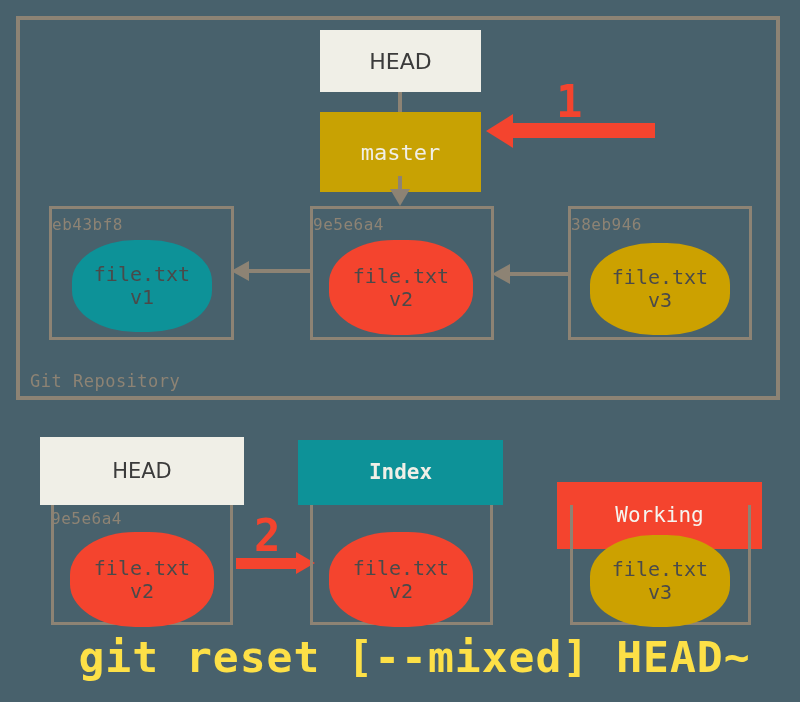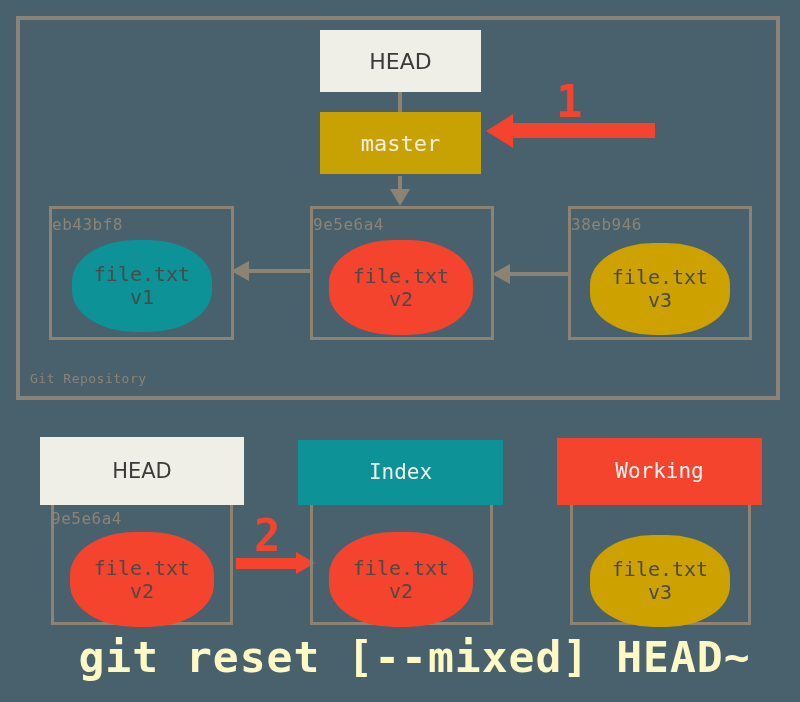--- a/index.html
+++ b/index.html
@@ -23,21 +23,21 @@
     top: 16px;
     width: 764px;
     height: 384px;
     border: 4px solid #8d8374;
     box-sizing: border-box;
   }
   .repo-label {
     position: absolute;
     left: 30px;
     top: 371px;
-    font-size: 13px;
+    font-size: 17px;
     letter-spacing: 0.5px;
     color: #8d8374;
     white-space: nowrap;
   }
 
   
   .ptr-box {
     position: absolute;
     display: flex;
     align-items: center;
@@ -48,21 +48,21 @@
   .head-box {
     left: 320px; top: 30px;
     width: 161px; height: 62px;
     background: #f0efe7;
     color: #3b3b3b;
     font-family: "DejaVu Sans", "Liberation Sans", sans-serif;
     font-size: 22px;
   }
   .master-box {
     left: 320px; top: 112px;
-    width: 161px; height: 62px;
+    width: 161px; height: 80px;
     background: #c8a203;
     color: #f0efe7;
     font-size: 22px;
   }
 
   
   .commit-box {
     position: absolute;
     border: 3px solid #8d8374;
     box-sizing: border-box;
@@ -151,37 +151,37 @@
     display: flex;
     align-items: center;
     justify-content: center;
     text-align: center;
     box-sizing: border-box;
     font-size: 21px;
     line-height: 1.15;
   }
   .hdr-head  { background: #f0efe7; color: #3b3b3b;
                font-family: "DejaVu Sans", "Liberation Sans", sans-serif; }
-  .hdr-index { background: #0d9298; color: #f0efe7; }
-  .hdr-wd    { background: #f4442e; color: #f5f5f0; }
+  .hdr-index { background: #0d9298; color: #f0efe7; font-weight: bold; }
+  .hdr-wd    { background: #f4442e; color: #f5f5f0; margin-top: 44px; }
 
   .area-body {
     position: absolute;
     border: 3px solid #8d8374;
     border-top: none;
     box-sizing: border-box;
   }
 
   
   .command {
     position: absolute;
     left: 0; right: 0;
     top: 632px;
     text-align: center;
-    color: #fef9c3;
+    color: #fde047;
     font-size: 43px;
     font-weight: bold;
     letter-spacing: 1px;
     white-space: nowrap;
     padding-left: 29px;
   }
 </style>
 </head>
 <body>
 

